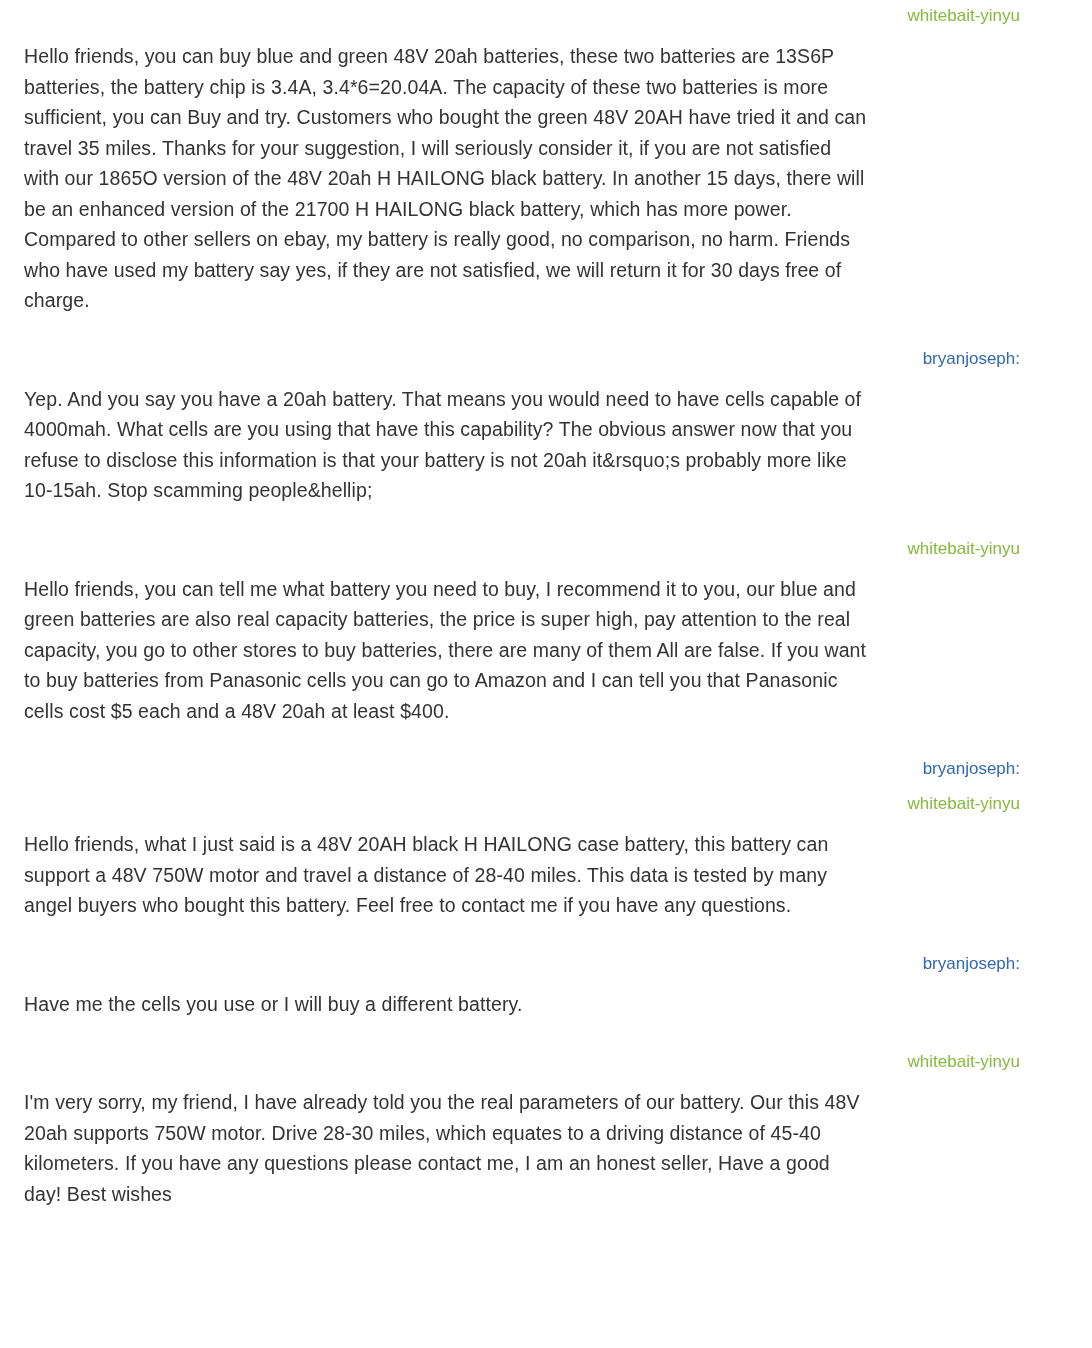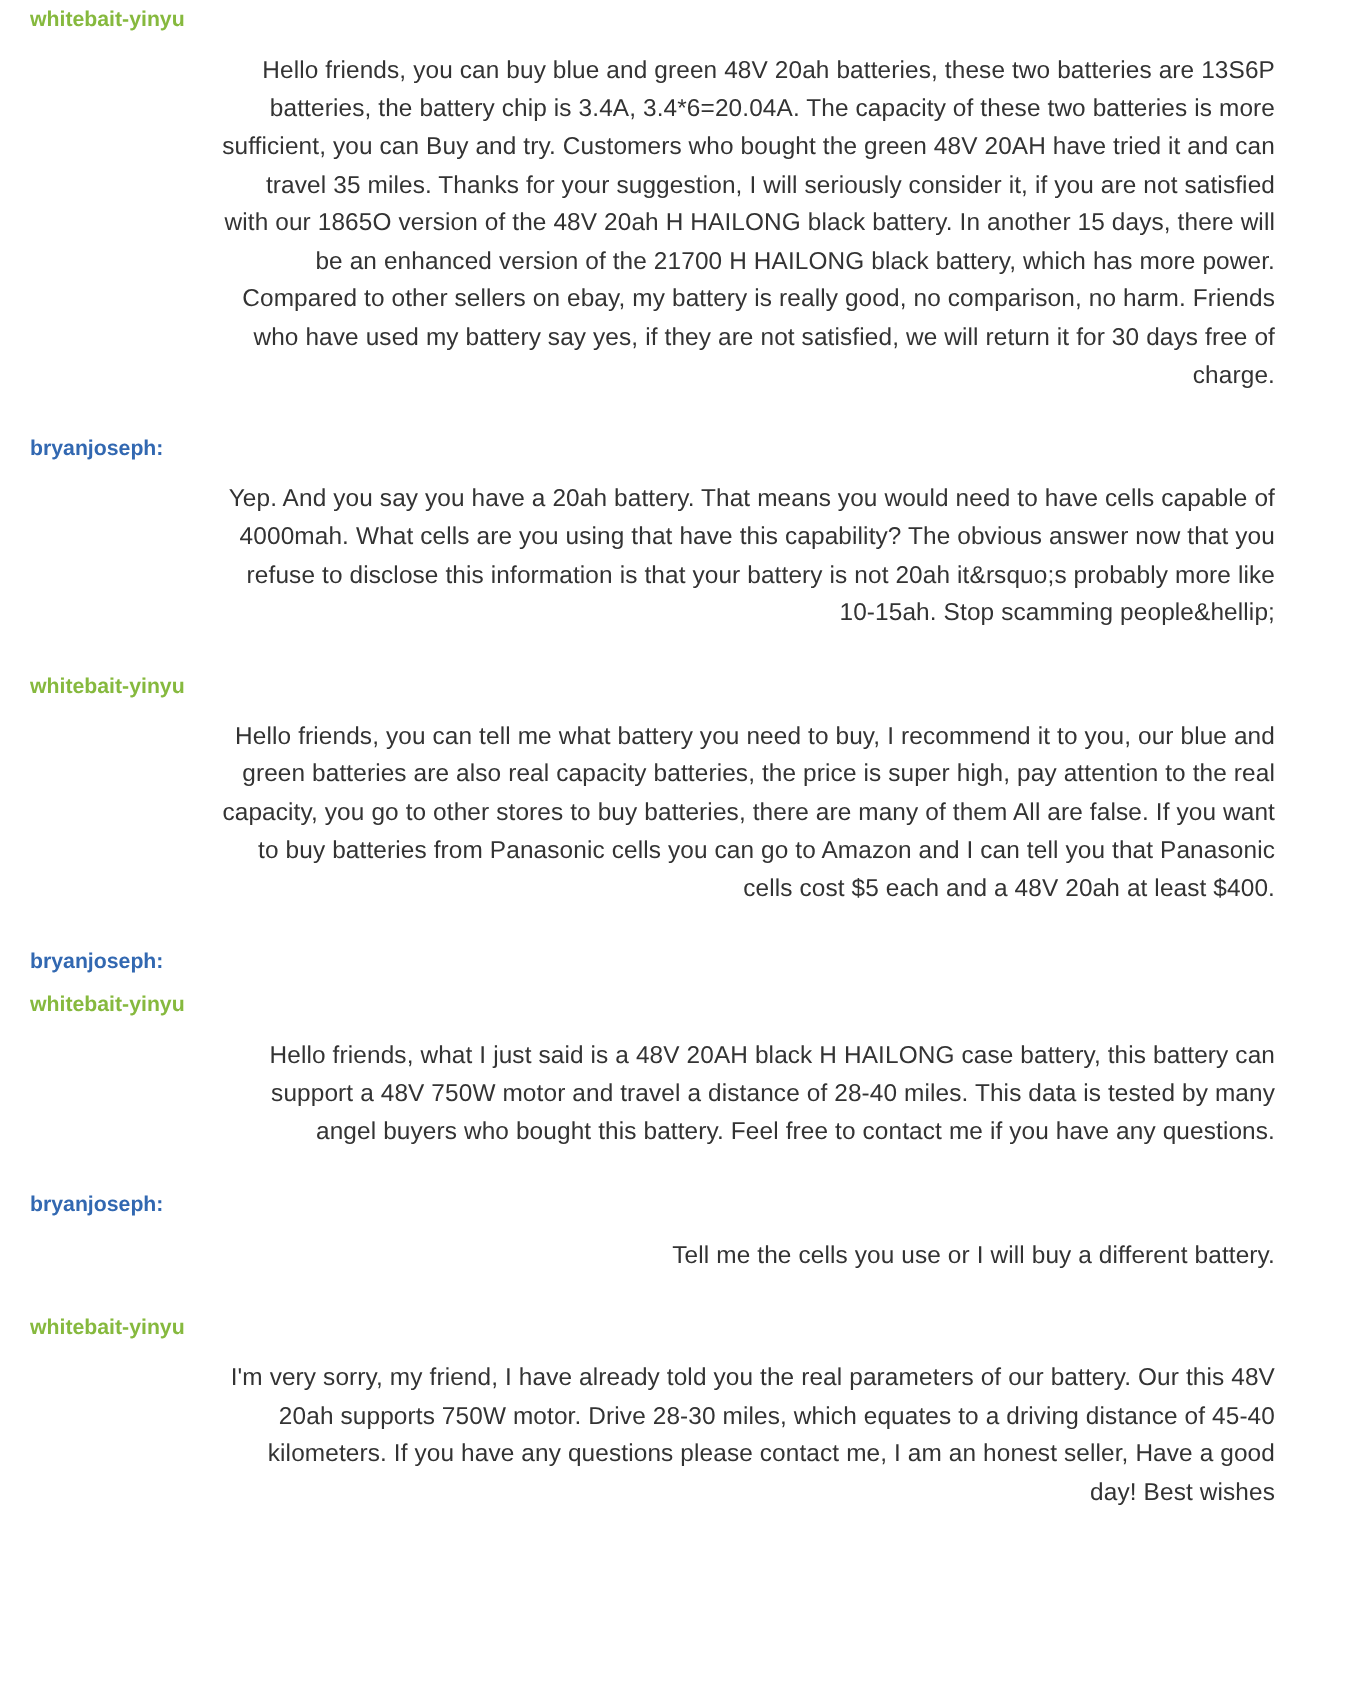--- a/index.html
+++ b/index.html
@@ -11,31 +11,31 @@
   .thread {
     padding: 6px 24px 22px 24px;
     width: 1044px;
     box-sizing: border-box;
   }
   .message { margin: 0; }
   .author {
     margin: 0 0 15px 0;
     font-size: 17px;
     line-height: 20px;
-    font-weight: bold;
+    font-weight: normal;
     cursor: pointer;
+    text-align: right;
   }
   .msg-text {
     margin: 0 0 33px 0;
     font-size: 19.5px;
     line-height: 30.5px;
     color: #333333;
     white-space: pre-line;
     letter-spacing: 0.1px;
-    text-align: right;
   }
   .message:last-child .msg-text { margin-bottom: 0; }
 </style>
 </head>
 <body>
 
 <main class="thread">
 
   <section class="message">
     <h3 class="author" style="color: rgb(134, 185, 62);">whitebait-yinyu</h3>
@@ -73,21 +73,21 @@
 
   <section class="message">
     <h3 class="author" style="color: rgb(134, 185, 62);">whitebait-yinyu</h3>
     <p class="msg-text">Hello friends, what I just said is a 48V 20AH black H HAILONG case battery, this battery can
 support a 48V 750W motor and travel a distance of 28-40 miles. This data is tested by many
 angel buyers who bought this battery. Feel free to contact me if you have any questions.</p>
   </section>
 
   <section class="message">
     <h3 class="author" style="color: rgb(50, 104, 177);">bryanjoseph:</h3>
-    <p class="msg-text">Tell me the cells you use or I will buy a different battery.</p>
+    <p class="msg-text">Have me the cells you use or I will buy a different battery.</p>
   </section>
 
   <section class="message">
     <h3 class="author" style="color: rgb(134, 185, 62);">whitebait-yinyu</h3>
     <p class="msg-text">I'm very sorry, my friend, I have already told you the real parameters of our battery. Our this 48V
 20ah supports 750W motor. Drive 28-30 miles, which equates to a driving distance of 45-40
 kilometers. If you have any questions please contact me, I am an honest seller, Have a good
 day! Best wishes</p>
   </section>
 

